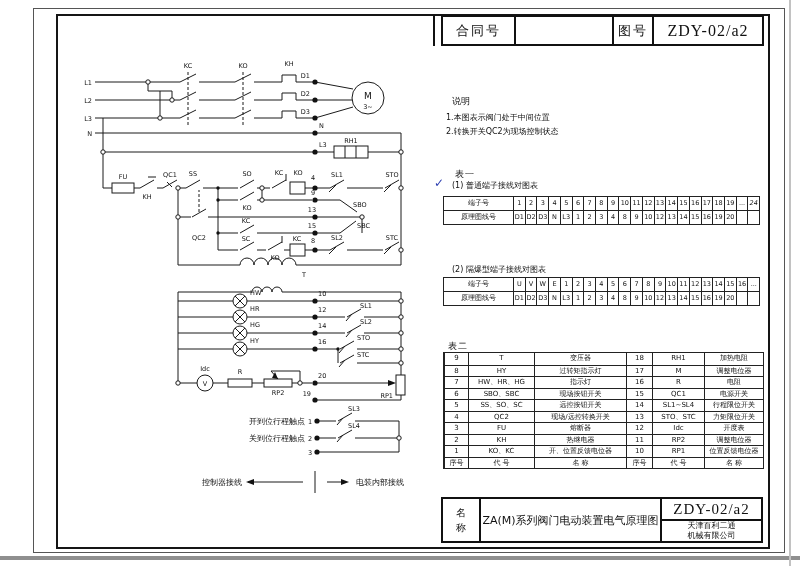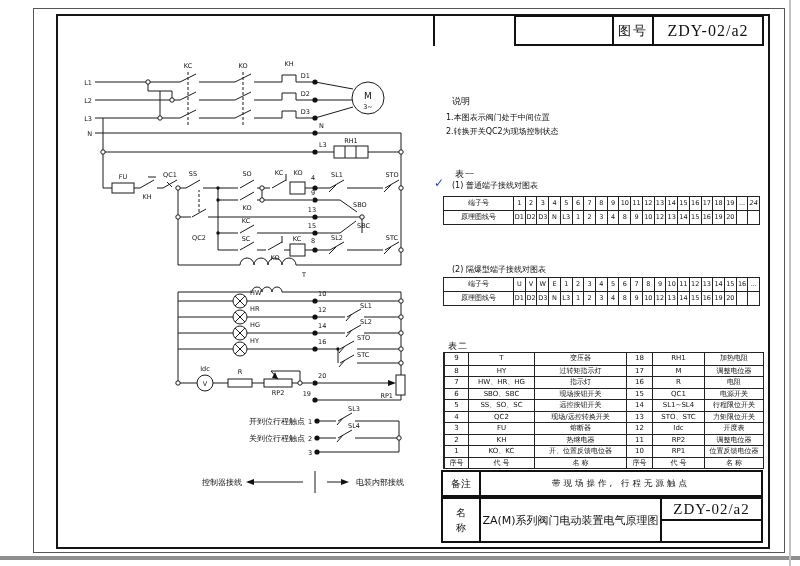--- a/index.html
+++ b/index.html
@@ -49,20 +49,23 @@
   .edge-r{position:absolute;left:789px;top:0;width:2px;height:566px;background:#c2c2c2;}
 </style>
 </head>
 <body>
 
 <div class="page">
   <div class="outer-frame"></div>
   <div class="inner-frame"></div>
 
   <div class="abs" style="left:433px;top:15px;width:2px;height:31px;background:#111;"></div>
+  <div class="hdr-box" style="left:441px;width:75px;">
+    <span class="hdr-label">合同号</span>
+  </div>
   <div class="hdr-box" style="left:514px;width:100px;">
     <span class="hdr-label"></span>
   </div>
   <div class="hdr-box" style="left:612px;width:42px;">
     <span class="hdr-label">图号</span>
   </div>
   <div class="hdr-box" style="left:652px;width:112px;">
     <span class="hdr-val">ZDY-02/a2</span>
   </div>
 
@@ -263,31 +266,31 @@
     <div class="t2-row">
         <div class="cell" style="width: 24px;">序号</div>
         <div class="cell" style="width: 66px;">代 号</div>
         <div class="cell" style="width: 92px;">名 称</div>
         <div class="cell" style="width: 26px;">序号</div>
         <div class="cell" style="width: 52px;">代 号</div>
         <div class="cell" style="width: 59px;">名 称</div>
       </div>
   </div>
 
-  <div class="ftr" style="top:470px;height:27px;">
-    <div class="ftr-label">备注</div>
-    <div class="remark-text">带现场操作, 行程无源触点</div>
-  </div>
   <div class="ftr" style="top:497px;height:46px;">
     <div class="ftr-label">
       <div class="vert2">名称</div>
     </div>
     <div class="name-text">ZA(M)系列阀门电动装置电气原理图</div>
     <div class="name-right">
       <div class="name-no">ZDY-02/a2</div>
+      <div class="name-co">
+        <span>天津百利二通</span>
+        <span>机械有限公司</span>
+      </div>
     </div>
   </div>
 
   <svg class="abs" style="left:56px;top:14px;width:384px;height:531px;" viewBox="56 14 384 531">
     <g stroke="#1b1b1b" stroke-width="1" fill="none">
 
       <path d="M95,82 H180 M199,82 H235 M254,82 H282 M296,82 H315
                M95,100 H180 M199,100 H235 M254,100 H282 M296,100 H315
                M95,118 H180 M199,118 H235 M254,118 H282 M296,118 H315
                M180,82 L196,74 M235,82 L251,74 M180,100 L196,92 M235,100 L251,92

